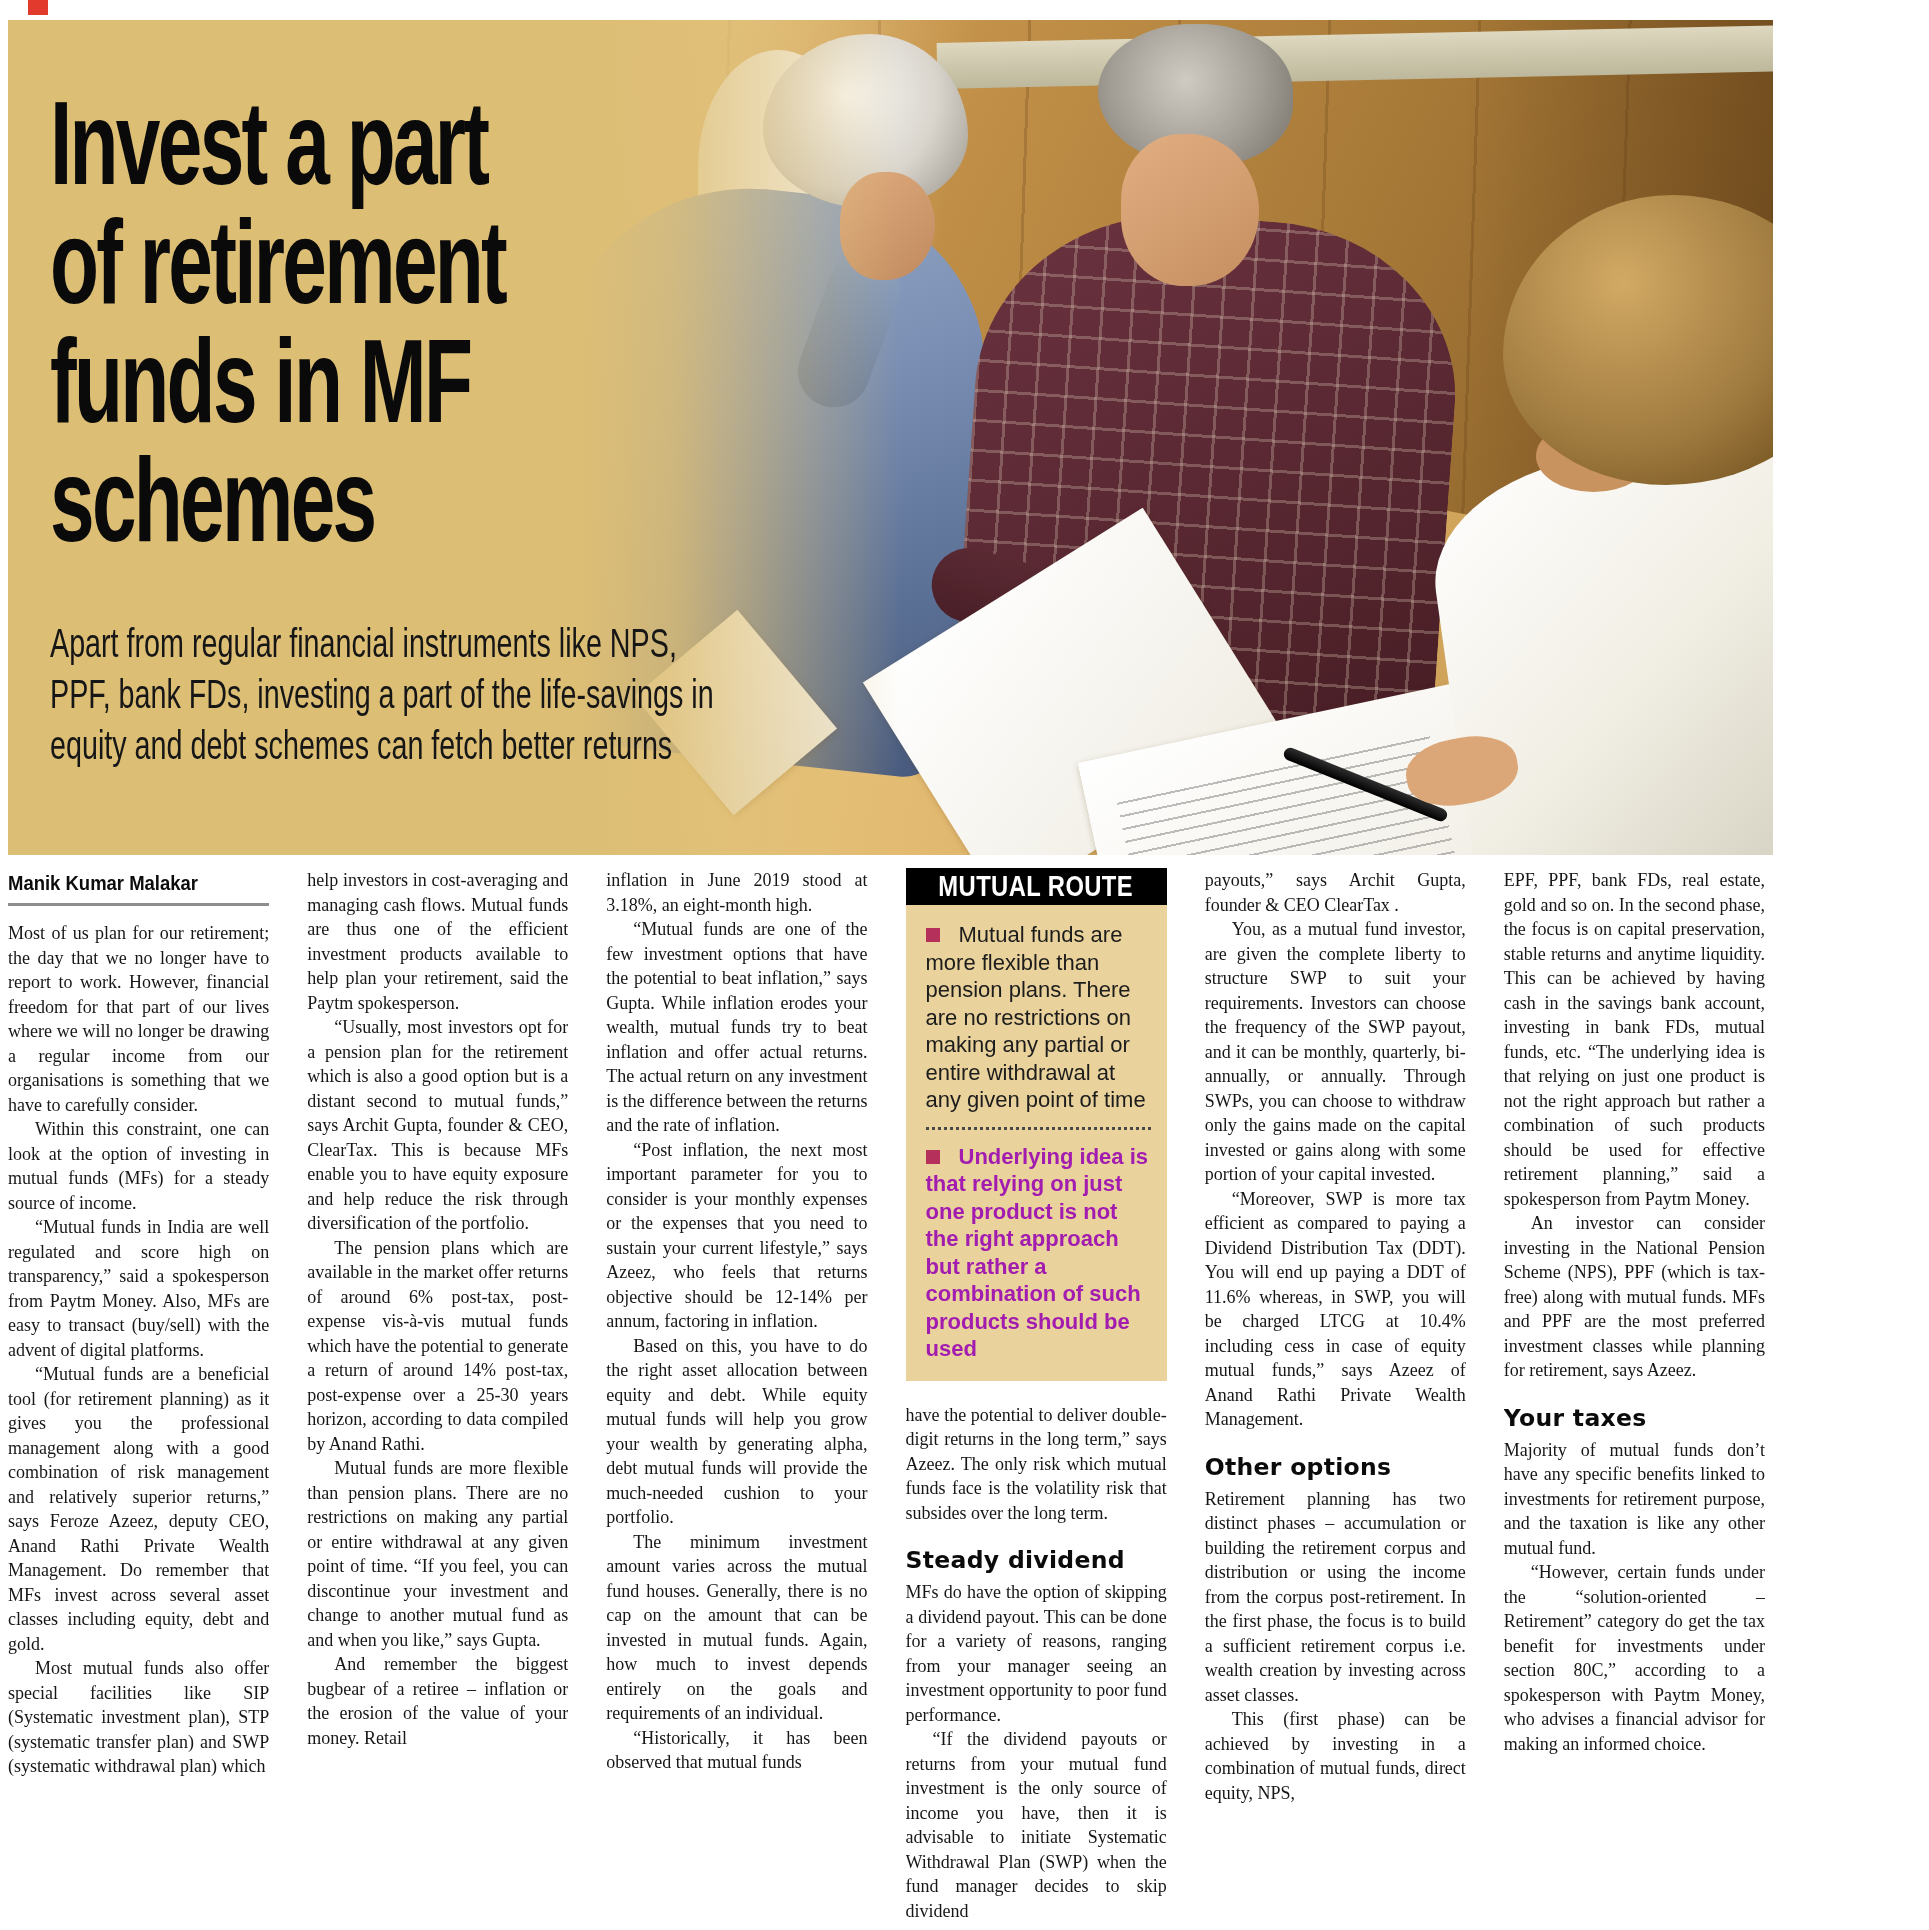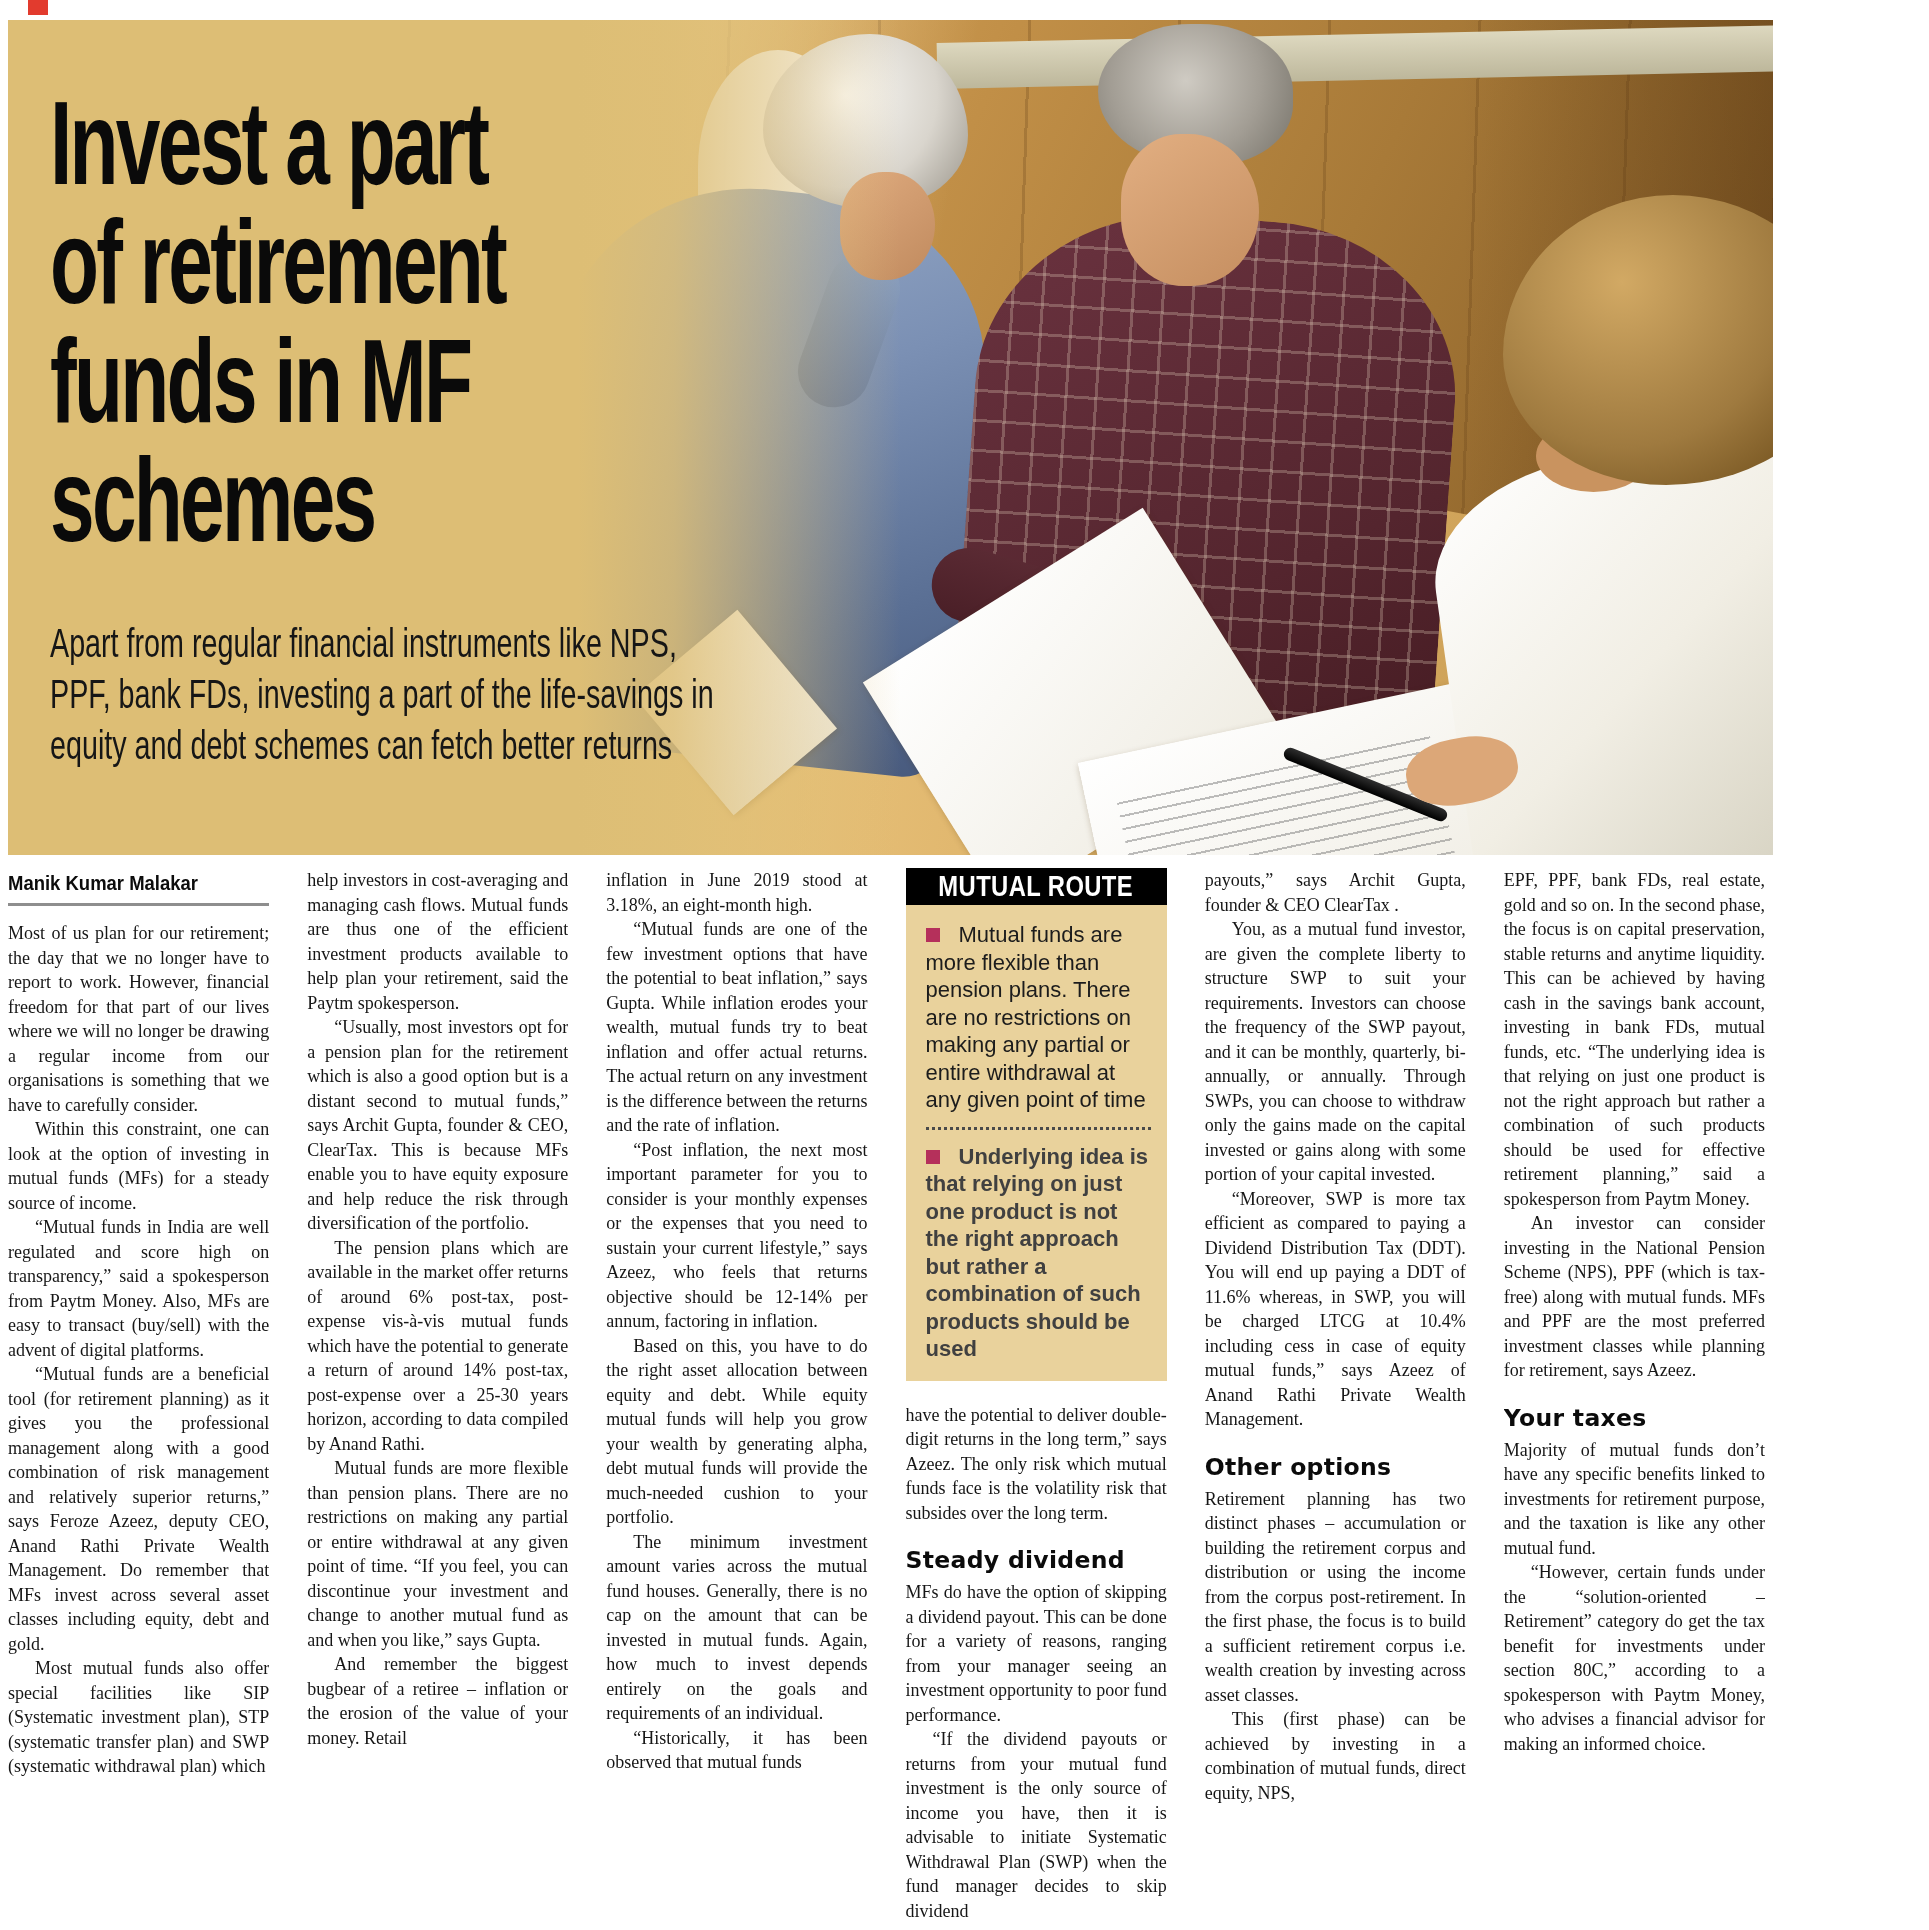--- a/index.html
+++ b/index.html
@@ -82,21 +82,21 @@
   .subhead{font-family:"DejaVu Sans",sans-serif;font-weight:700;font-size:23.5px;line-height:28px;
            color:#0b0b0b;margin:21px 0 6px;letter-spacing:.3px;}
 
   
   .mutual-box{margin-bottom:22px;}
   .box-header{background:#000;color:#fff;height:37px;display:flex;align-items:center;justify-content:center;}
   .box-header span{font-family:"Liberation Sans",sans-serif;font-weight:700;font-size:29px;
                    transform:scaleX(.82);letter-spacing:.5px;white-space:nowrap;}
   .box-body{background:var(--box-body);padding:16px 16px 18px 20px;}
   .bullet{font-family:"Liberation Sans",sans-serif;font-size:22px;line-height:27.5px;color:#1c1c1c;}
-  .bullet.bold{font-weight:700;color:#404040;}
+  .bullet.bold{font-weight:700;color:#a21caf;}
   .bullet-square{display:inline-block;width:14px;height:14px;background:var(--bullet);margin-right:19px;}
   .box-divider{border-top:3px dotted #4a4a4a;margin:13px 0;}
 </style>
 </head>
 <body>
 
 <div class="page">
   <div class="corner-mark"></div>
 
   <section class="hero">

